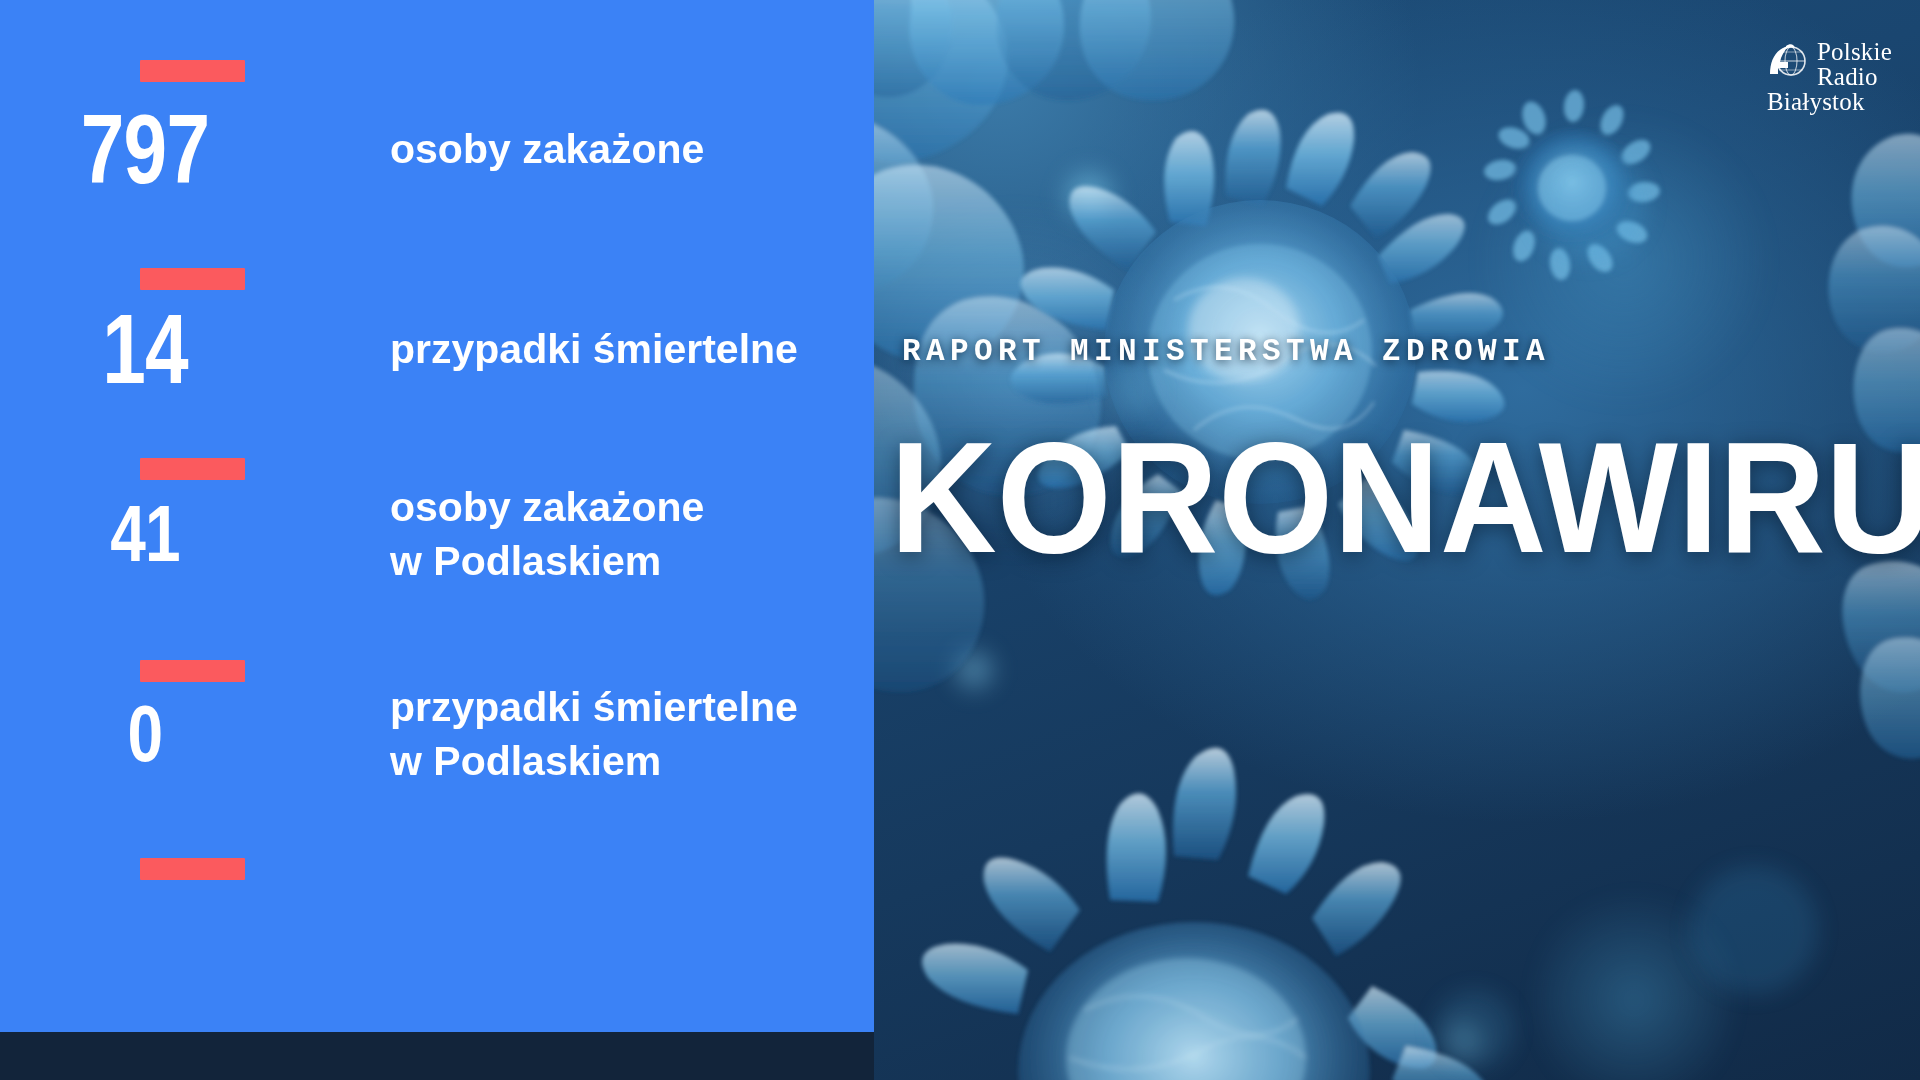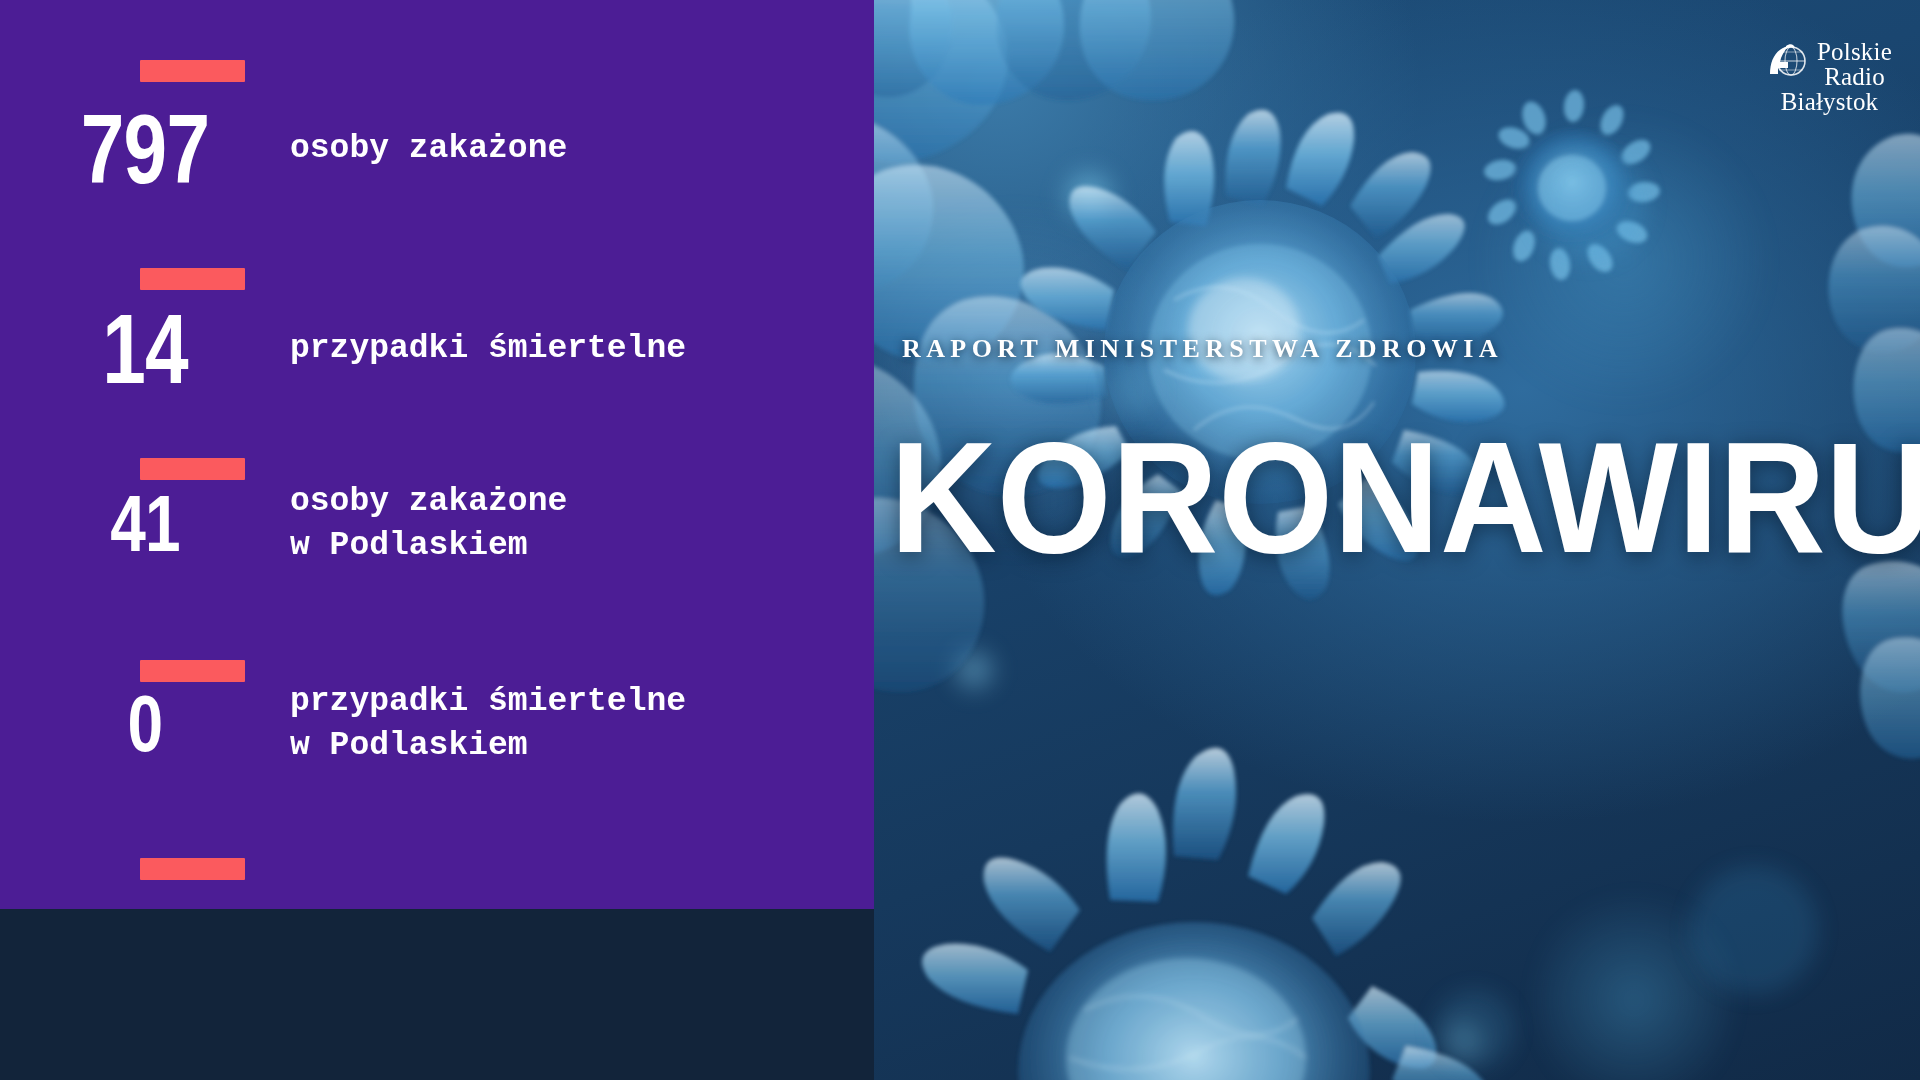--- a/index.html
+++ b/index.html
@@ -19,22 +19,22 @@
     width: 1920px;
     height: 1080px;
     display: flex;
     overflow: hidden;
   }
 
   
   .stats-panel {
     position: relative;
     width: 874px;
-    height: 909px;
-    background: #4c1d95;
+    height: 1032px;
+    background: #3b82f6;
     flex: 0 0 874px;
     box-sizing: border-box;
     padding: 0;
     z-index: 3;
   }
 
   .stats-list {
     position: absolute;
     left: 0; top: 0;
     width: 874px;
@@ -67,26 +67,27 @@
     font-weight: bold;
     letter-spacing: -1px;
     line-height: 1;
     transform: scaleX(0.80);
     transform-origin: center center;
     white-space: nowrap;
   }
 
   .stat-label {
     color: #ffffff;
-    font-family: Liberation Mono, monospace;
+    font-family: Liberation Sans, sans-serif;
     font-weight: bold;
-    font-size: 33px;
+    font-size: 41px;
     line-height: 1.32;
     letter-spacing: 0px;
     white-space: pre-line;
+    margin-left: 100px;
   }
 
   
   #row0 { top: 100px; }
   #row0 .stat-value { font-size: 98px; }
   #row1 { top: 300px; }
   #row1 .stat-value { font-size: 98px; }
   #row2 { top: 480px; align-items: center; }
   #row2 .stat-value { font-size: 80px; }
   #row3 { top: 680px; }
@@ -127,23 +128,23 @@
     filter: blur(10px);
     pointer-events: none;
   }
 
   
   .hero-kicker {
     position: absolute;
     left: 28px;
     top: 334px;
     color: #ffffff;
-    font-family: Liberation Serif, serif;
+    font-family: Liberation Mono, monospace;
     font-weight: bold;
-    font-size: 26px;
+    font-size: 31px;
     letter-spacing: 5.4px;
     white-space: nowrap;
     text-shadow: 0 2px 10px rgba(4,22,40,0.75);
     z-index: 6;
   }
 
   .hero-title {
     position: absolute;
     left: 16px;
     top: 418px;
@@ -176,21 +177,20 @@
 
   
   .station-logo {
     position: absolute;
     right: 28px;
     top: 40px;
     display: flex;
     align-items: flex-start;
     gap: 9px;
     z-index: 7;
-    text-align: center;
   }
   .logo-mark { width: 42px; height: 48px; flex: 0 0 42px; }
   .logo-words {
     display: flex;
     flex-direction: column;
     color: #ffffff;
     font-family: "Liberation Serif", serif;
     font-weight: normal;
     line-height: 0.99;
   }

